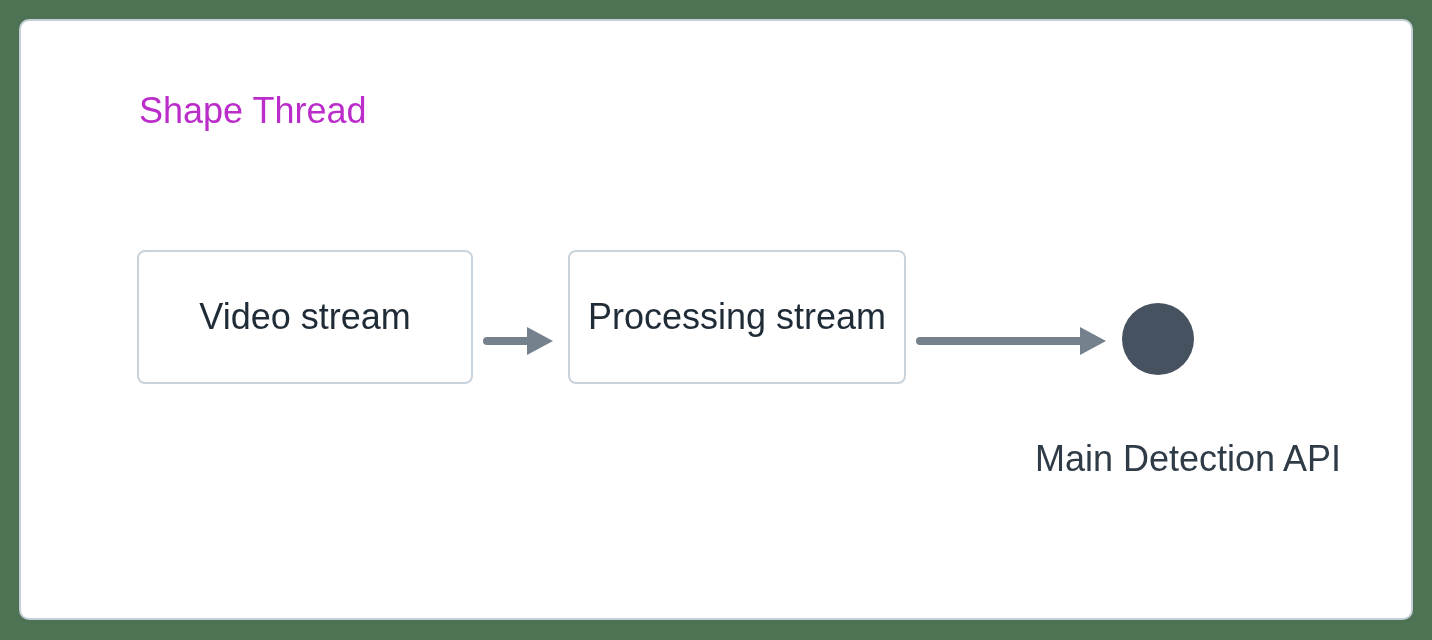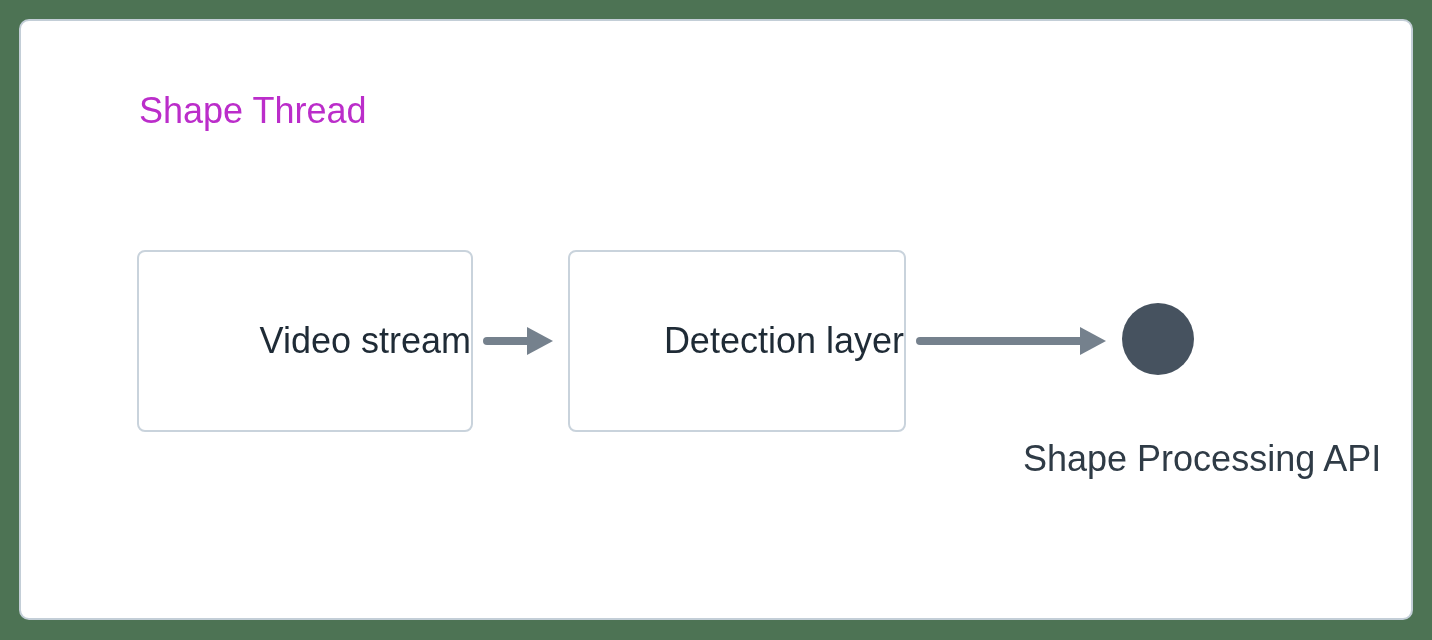--- a/index.html
+++ b/index.html
@@ -29,28 +29,28 @@
     top: 72px;
     font-size: 36px;
     line-height: 1.0;
     font-weight: 400;
     color: var(--label-accent, #bb2dca);
     white-space: nowrap;
   }
   .node-box {
     position: absolute;
     top: 229px;
-    height: 182px;
+    height: 134px;
     background: var(--card-bg, #ffffff);
     border: 2px solid var(--box-border, #c9d3dc);
     border-radius: 8px;
     box-sizing: border-box;
     display: flex;
     align-items: center;
-    justify-content: flex-end;
+    justify-content: center;
     font-size: 36px;
     font-weight: 400;
     color: var(--box-text, #1f2b36);
     white-space: nowrap;
   }
   .node-box.video    { left: 116px; width: 336px; }
   .node-box.process  { left: 547px; width: 338px; }
   .edge-arrow {
     position: absolute;
     top: 300px;
@@ -92,25 +92,25 @@
   <div class="node-box video">
     <span>Video stream</span>
   </div>
 
   <svg class="edge-arrow short" viewBox="0 0 80 40" aria-hidden="true">
     <line class="arrow-line" x1="8" y1="20" x2="50" y2="20"></line>
     <polygon class="arrow-head" points="48,6 74,20 48,34"></polygon>
   </svg>
 
   <div class="node-box process">
-    <span>Detection layer</span>
+    <span>Processing stream</span>
   </div>
 
   <svg class="edge-arrow long" viewBox="0 0 200 40" aria-hidden="true">
     <line class="arrow-line" x1="8" y1="20" x2="170" y2="20"></line>
     <polygon class="arrow-head" points="168,6 194,20 168,34"></polygon>
   </svg>
 
   <div class="circle-node"></div>
 
-  <span class="circle-caption">Shape Processing API</span>
+  <span class="circle-caption">Main Detection API</span>
 
 </div>
 
 </body></html>

